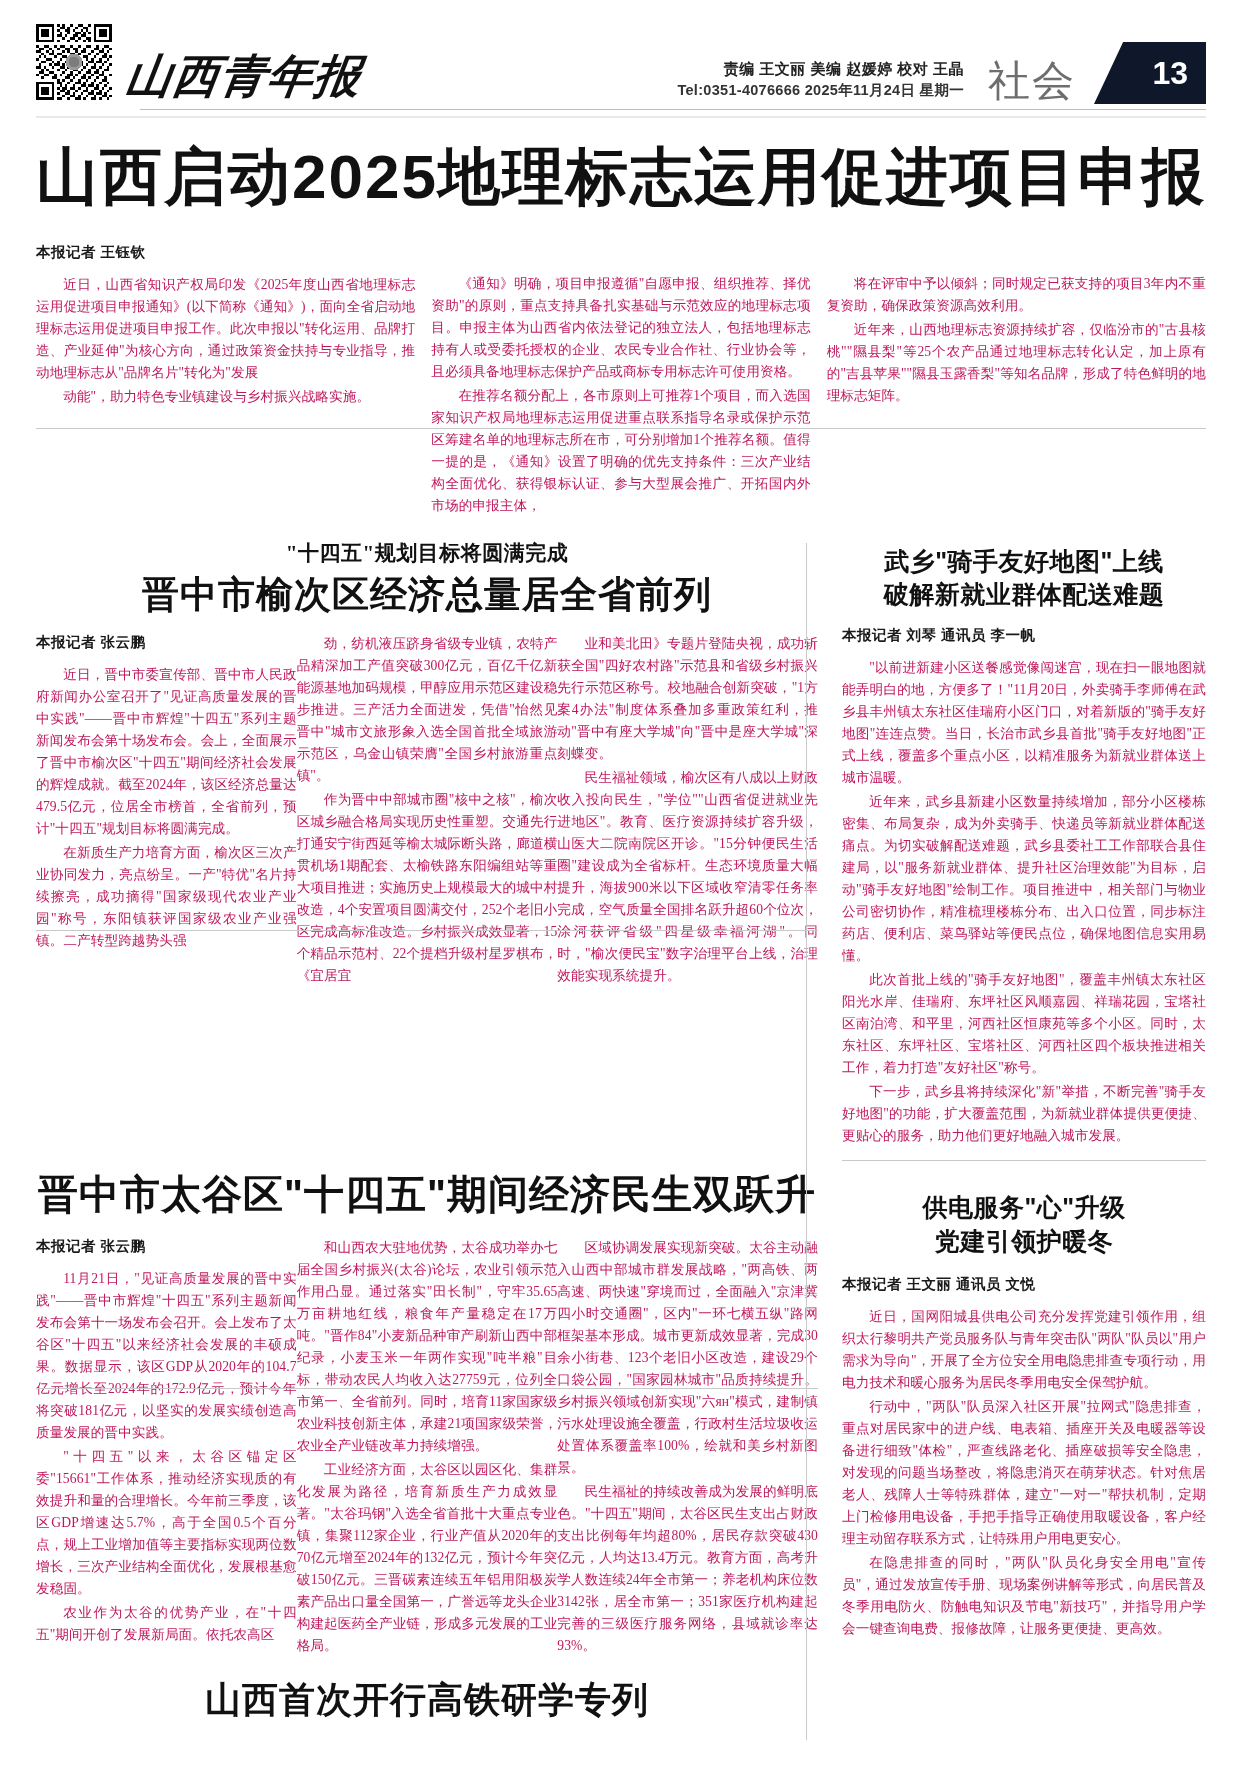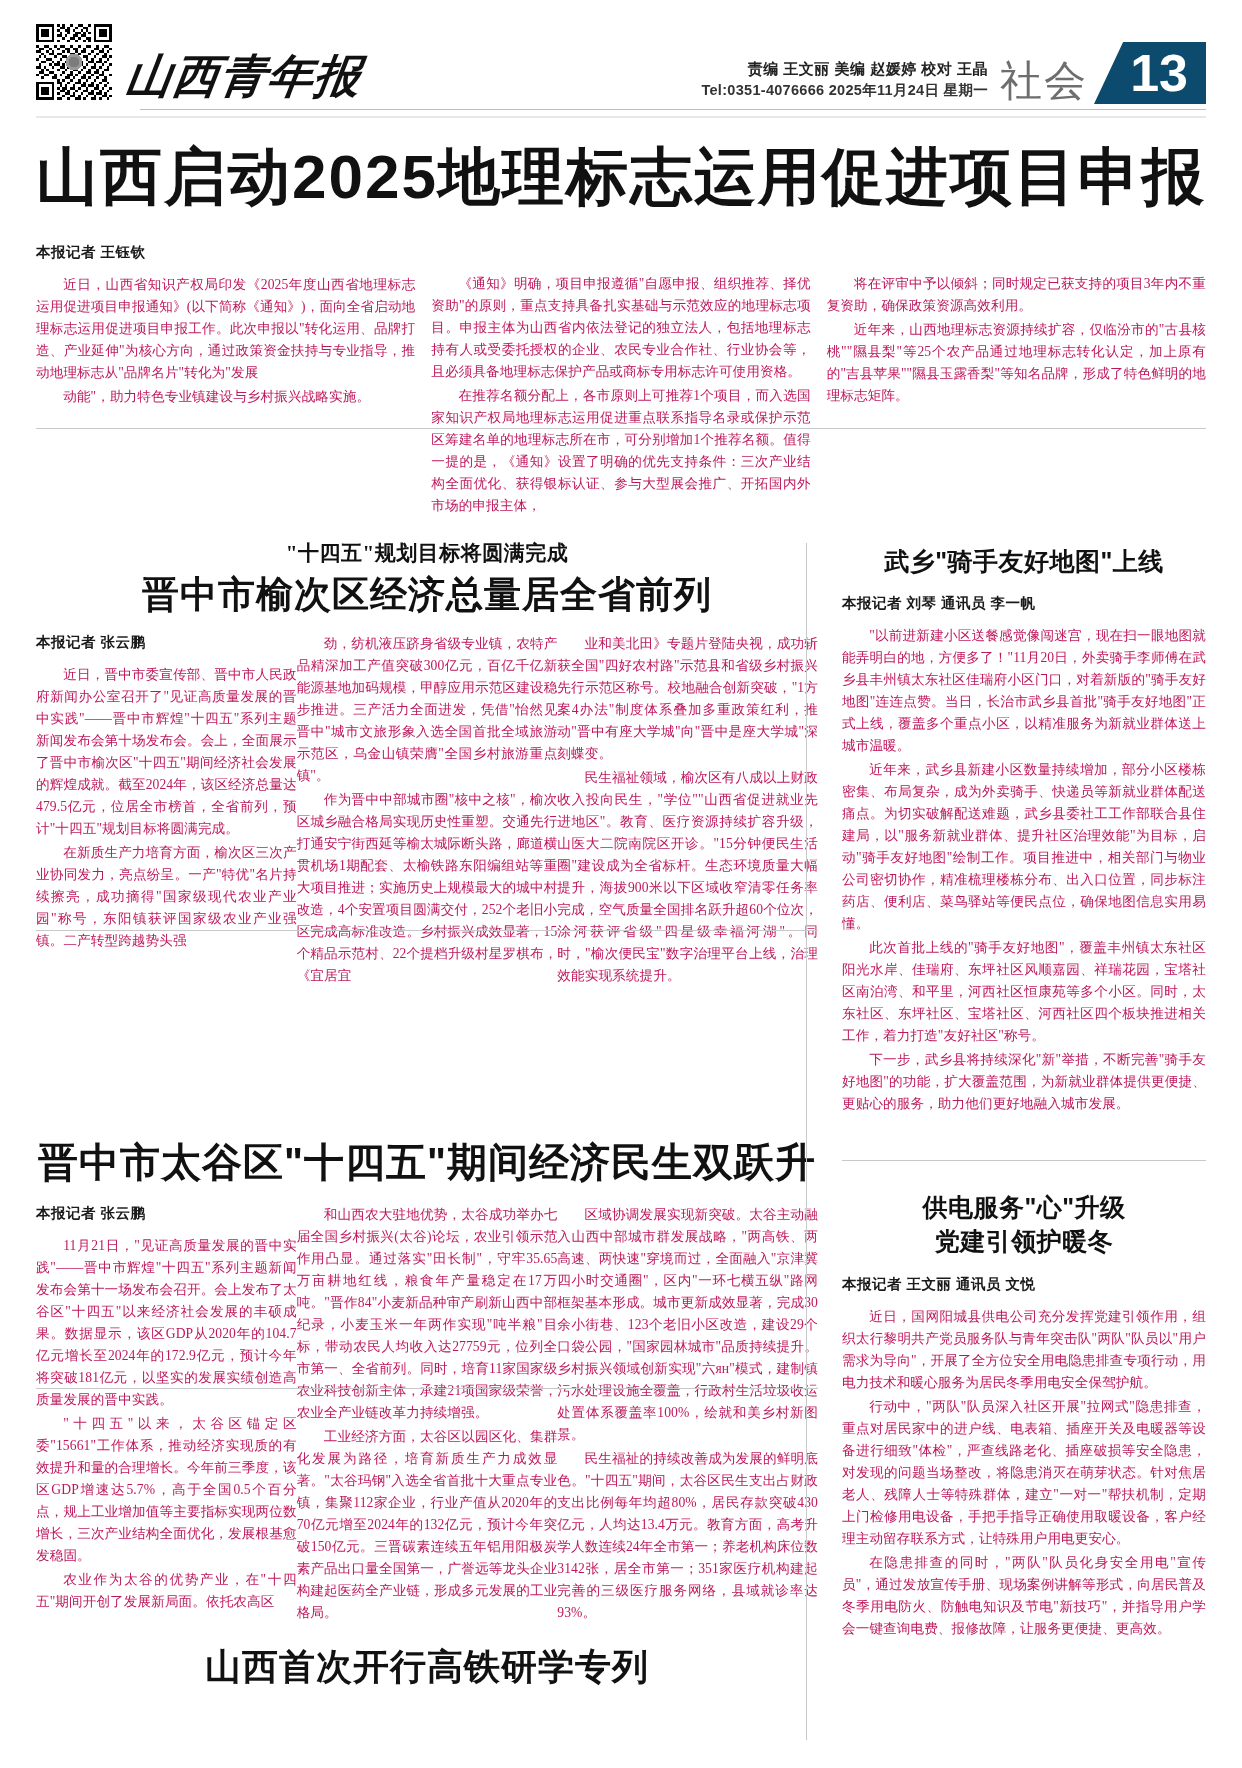--- a/index.html
+++ b/index.html
@@ -58,21 +58,21 @@
     letter-spacing: 1px;
     line-height: 1;
     color: #111;
     transform: skewX(-8deg);
     white-space: nowrap;
   }
   .mast-right {
     margin-left: auto;
     display: flex;
     align-items: flex-end;
-    gap: 0;
+    gap: 12px;
     padding-top: 18px;
   }
   .mast-credits {
     text-align: right;
     font-family: "Liberation Sans", "DejaVu Sans", sans-serif;
     line-height: 1.5;
     padding-right: 12px;
     padding-bottom: 2px;
   }
   .mast-credits .row1 {
@@ -92,27 +92,27 @@
     font-size: 42px;
     font-weight: 400;
     color: #6e6e6e;
     line-height: 1;
     padding-bottom: 2px;
     letter-spacing: 2px;
   }
   .page-badge {
     width: 112px;
     height: 62px;
-    background: #0c4a6e;
+    background: #0f172a;
     color: #ffffff;
     display: flex;
     align-items: center;
     justify-content: flex-end;
     font-family: "Liberation Sans", "DejaVu Sans", sans-serif;
-    font-size: 52px;
+    font-size: 32px;
     font-weight: 700;
     padding-right: 18px;
     box-sizing: border-box;
     margin-left: 6px;
     clip-path: polygon(26% 0, 100% 0, 100% 100%, 0 100%);
   }
   .mast-rule {
     position: absolute;
     left: 140px;
     right: 36px;
@@ -598,20 +598,21 @@
         <div class="body-col">
           <p>业和美北田》专题片登陆央视，成功斩获全国"四好农村路"示范县和省级乡村振兴先行示范区称号。校地融合创新突破，"1方案4办法"制度体系叠加多重政策红利，推动"晋中有座大学城"向"晋中是座大学城"深刻蝶变。</p>
           <p>民生福祉领域，榆次区有八成以上财政收入投向民生，"学位""山西省促进就业先进地区"。教育、医疗资源持续扩容升级，山医大二院南院区开诊。"15分钟便民生活圈"建设成为全省标杆。生态环境质量大幅提升，海拔900米以下区域收窄清零任务率完成，空气质量全国排名跃升超60个位次，涂河获评省级"四星级幸福河湖"。同时，"榆次便民宝"数字治理平台上线，治理效能实现系统提升。</p>
         </div>
       </div>
     </div>
 
     <div class="mid-right">
       <div class="hl-main wuxiang-title">
         <div>武乡"骑手友好地图"上线</div>
+        <div>破解新就业群体配送难题</div>
       </div>
       <div class="body-col">
         <div class="byline">本报记者 刘琴 通讯员 李一帆</div>
         <p>"以前进新建小区送餐感觉像闯迷宫，现在扫一眼地图就能弄明白的地，方便多了！"11月20日，外卖骑手李师傅在武乡县丰州镇太东社区佳瑞府小区门口，对着新版的"骑手友好地图"连连点赞。当日，长治市武乡县首批"骑手友好地图"正式上线，覆盖多个重点小区，以精准服务为新就业群体送上城市温暖。</p>
         <p>近年来，武乡县新建小区数量持续增加，部分小区楼栋密集、布局复杂，成为外卖骑手、快递员等新就业群体配送痛点。为切实破解配送难题，武乡县委社工工作部联合县住建局，以"服务新就业群体、提升社区治理效能"为目标，启动"骑手友好地图"绘制工作。项目推进中，相关部门与物业公司密切协作，精准梳理楼栋分布、出入口位置，同步标注药店、便利店、菜鸟驿站等便民点位，确保地图信息实用易懂。</p>
         <p>此次首批上线的"骑手友好地图"，覆盖丰州镇太东社区阳光水岸、佳瑞府、东坪社区风顺嘉园、祥瑞花园，宝塔社区南泊湾、和平里，河西社区恒康苑等多个小区。同时，太东社区、东坪社区、宝塔社区、河西社区四个板块推进相关工作，着力打造"友好社区"称号。</p>
         <p>下一步，武乡县将持续深化"新"举措，不断完善"骑手友好地图"的功能，扩大覆盖范围，为新就业群体提供更便捷、更贴心的服务，助力他们更好地融入城市发展。</p>
       </div>
     </div>
   </div>

